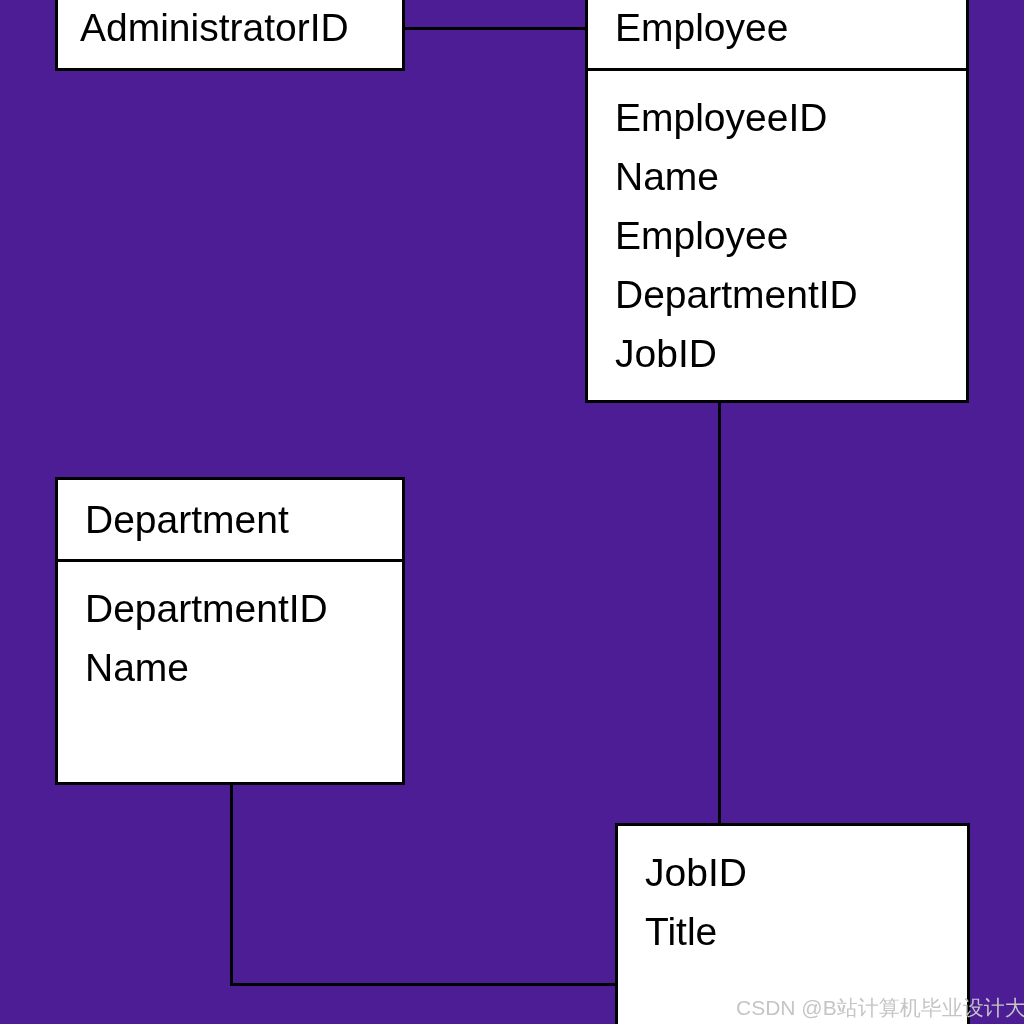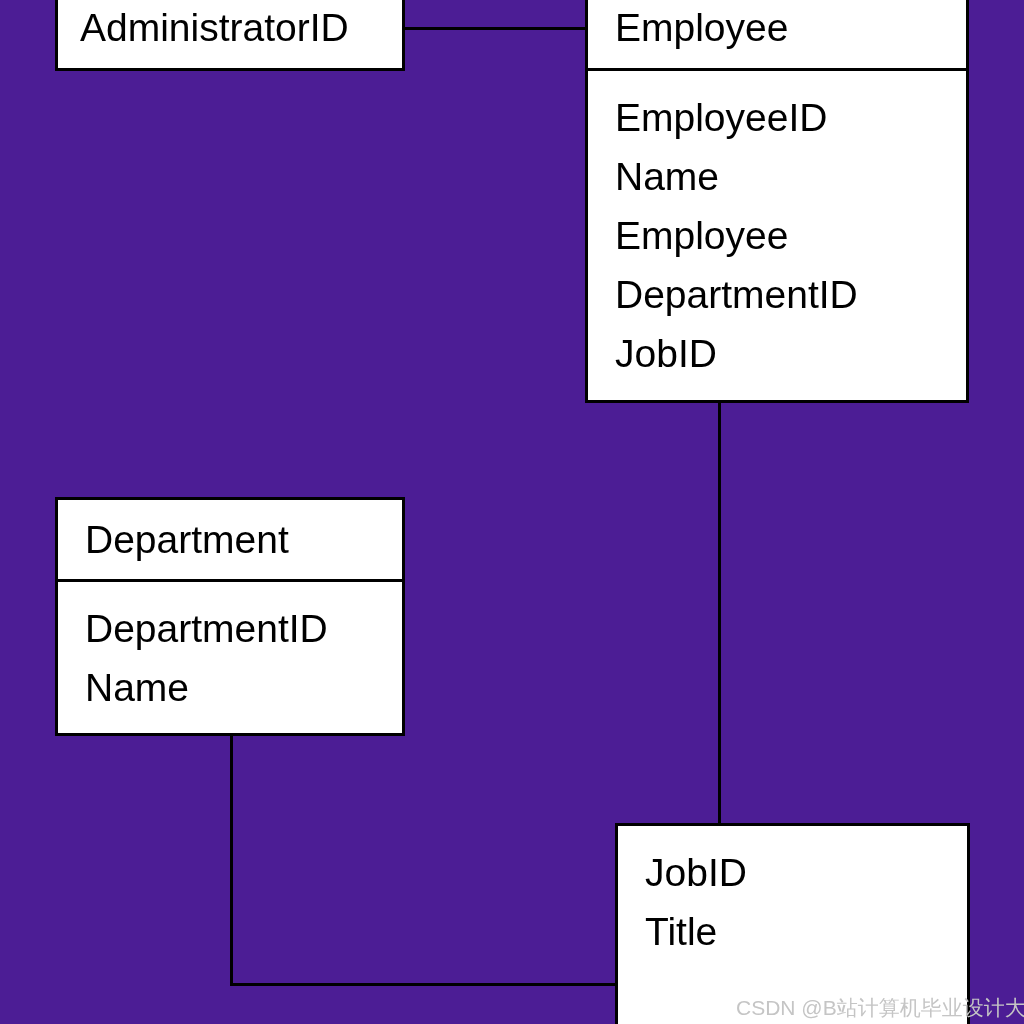--- a/index.html
+++ b/index.html
@@ -59,23 +59,23 @@
   
   #entity-employee {
     left: 585px;
     top: -16px;
     width: 384px;
     height: 419px;
   }
   #entity-employee .entity-title { height: 84px; }
   #entity-department {
     left: 55px;
-    top: 497px;
+    top: 477px;
     width: 350px;
-    height: 239px;
+    height: 308px;
   }
   
   #entity-job {
     left: 615px;
     top: 823px;
     width: 355px;
     height: 245px;
   }
   .rel-line {
     position: absolute;

